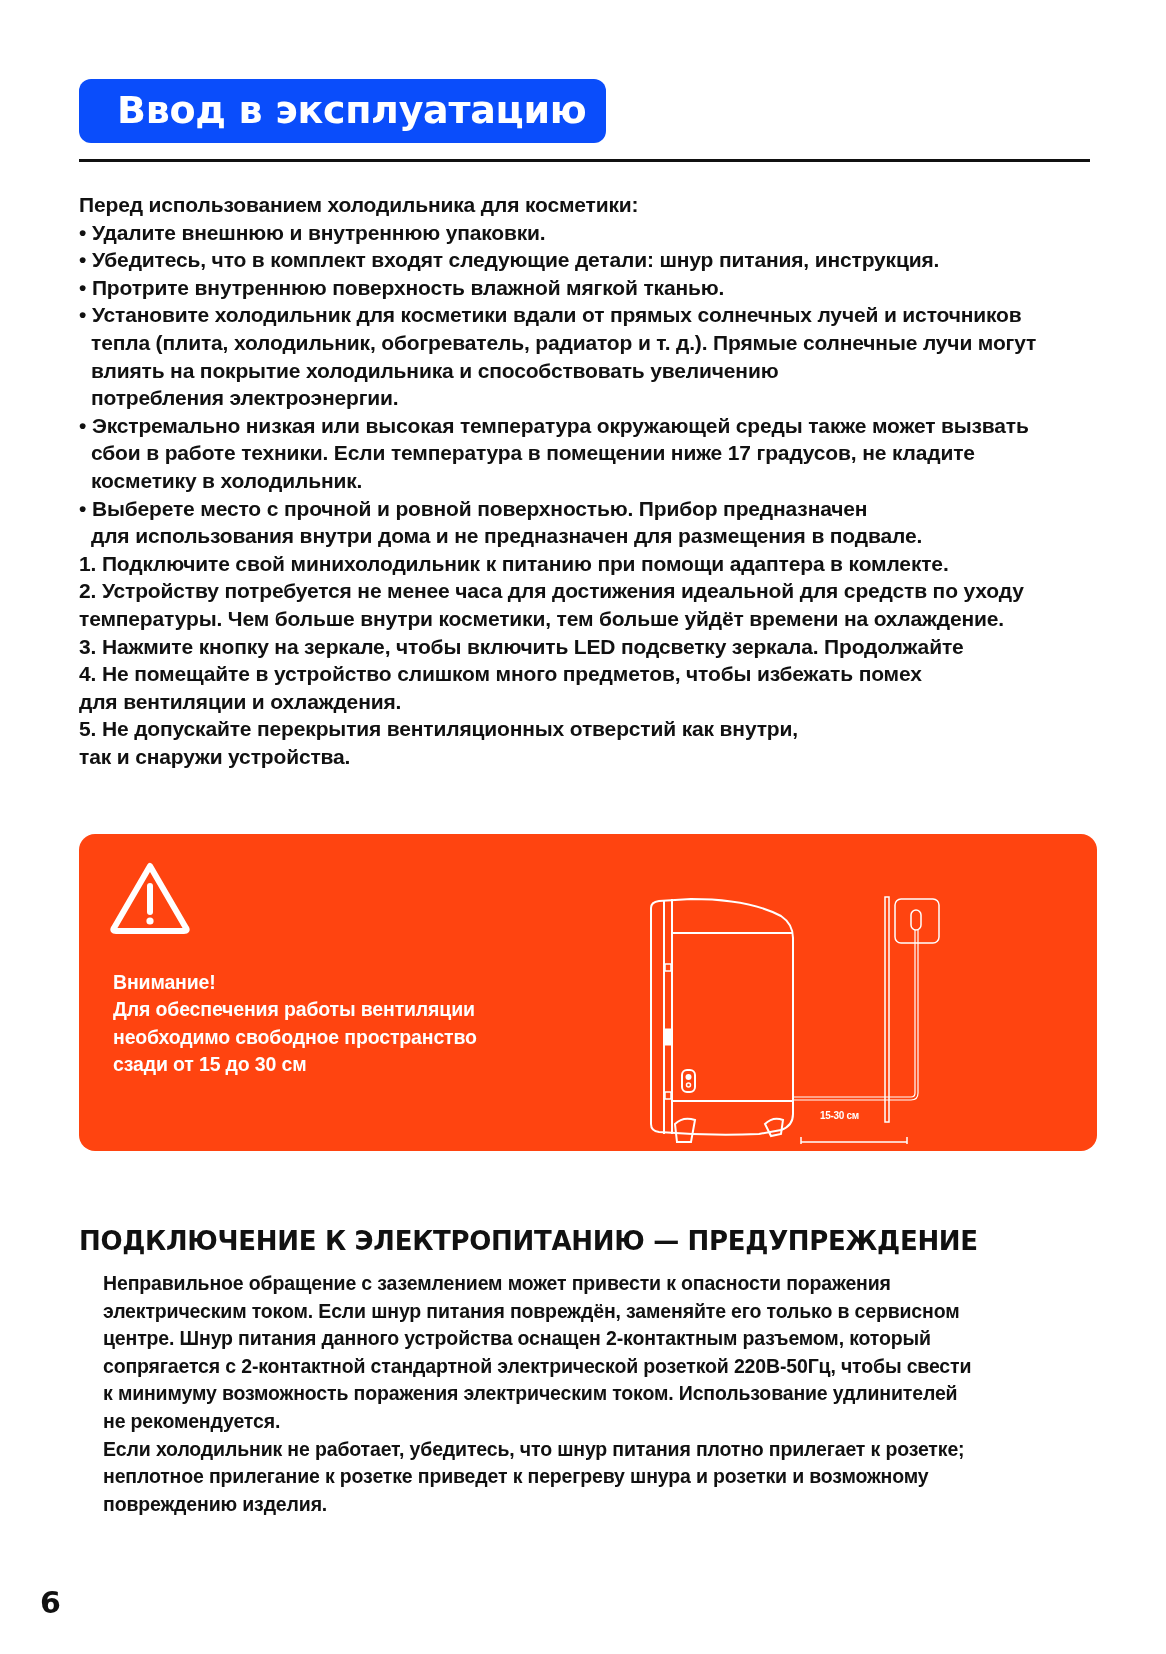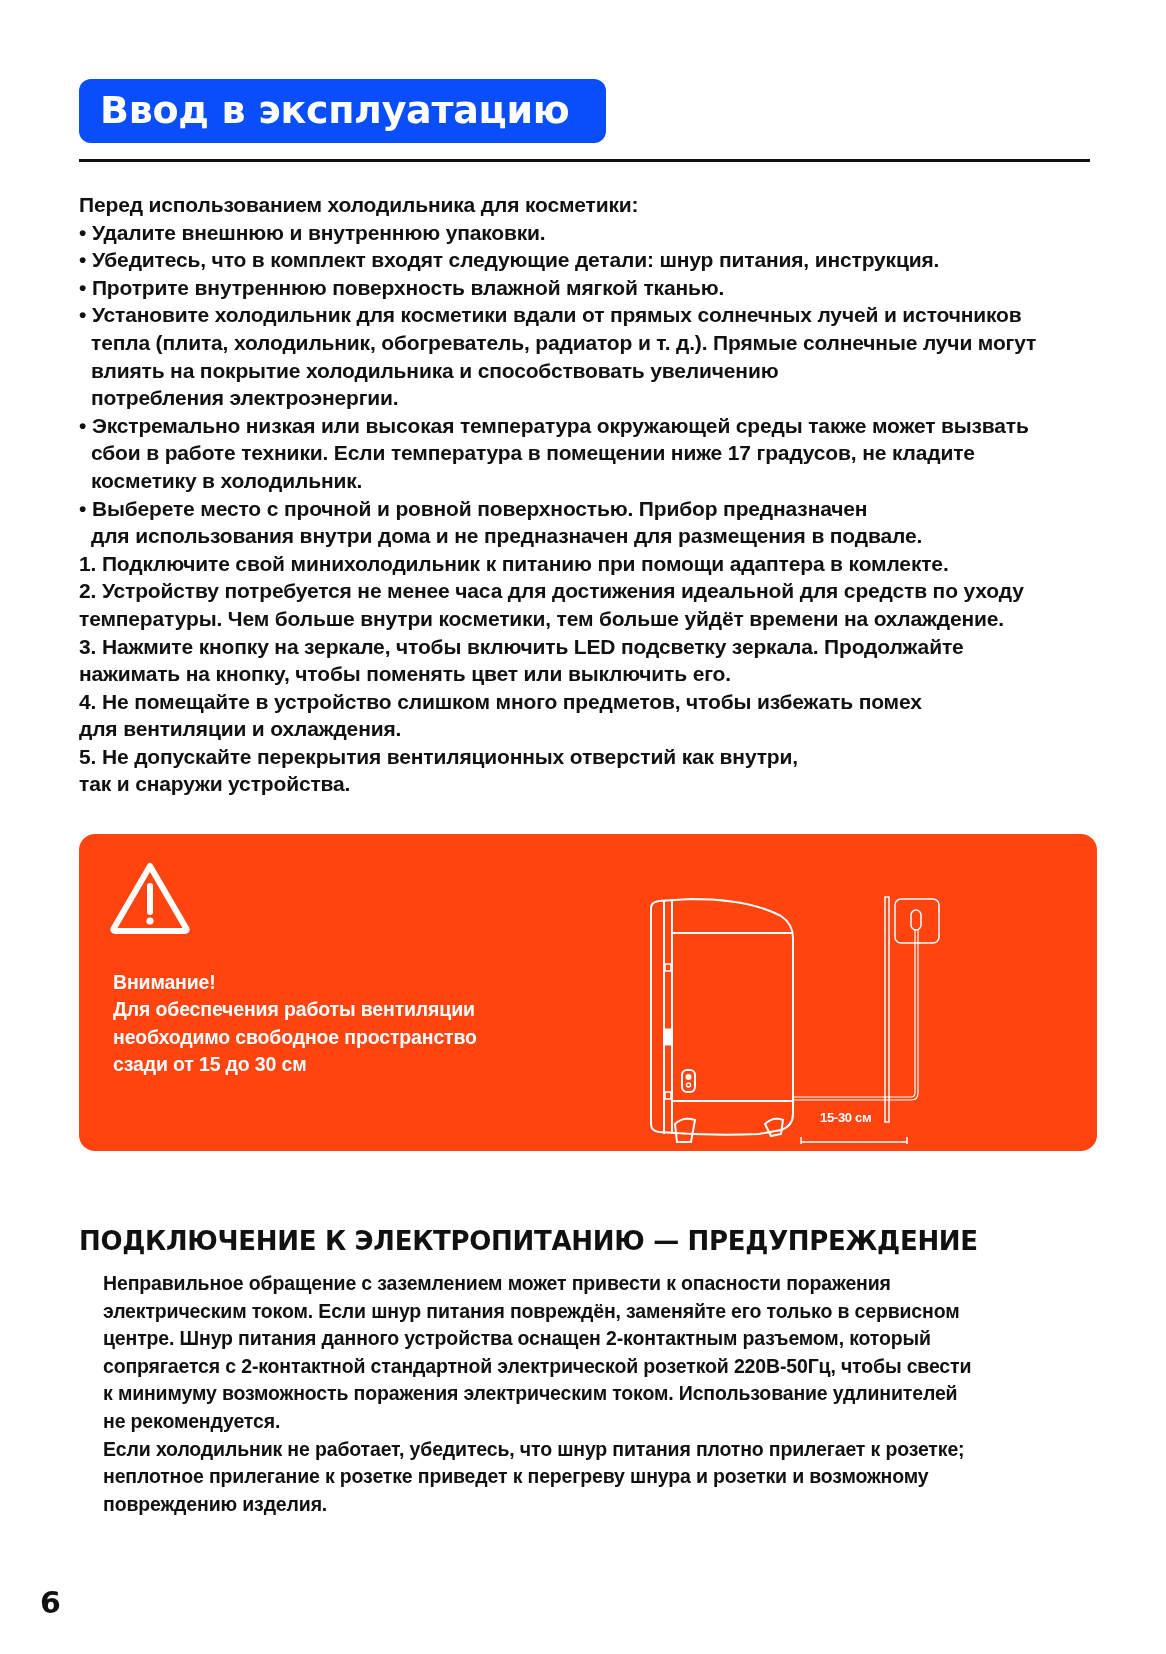--- a/index.html
+++ b/index.html
@@ -3,21 +3,21 @@
   <meta charset="utf-8">
   <style>
     html, body { margin: 0; padding: 0; background: #ffffff; }
     body {
       width: 1166px; height: 1654px; position: relative; overflow: hidden;
       font-family: "Liberation Sans", sans-serif; color: #111111;
     }
     .title-badge {
       position: absolute; left: 79px; top: 79px; width: 527px; height: 64px;
       background: #0a4dfb; border-radius: 12px; box-sizing: border-box;
-      padding-left: 21px;
+      padding-left: 38px;
     }
     .title-badge span {
       display: block; color: #ffffff; font-family: "DejaVu Sans", sans-serif;
       font-weight: bold; font-size: 38px; line-height: 63px; letter-spacing: -0.3px;
     }
     .title-rule {
       position: absolute; left: 79px; top: 159px; width: 1011px; height: 3px; background: #111111;
     }
     .body-text {
       position: absolute; left: 79px; top: 191px; width: 1030px;
@@ -31,21 +31,21 @@
     }
     .warn-icon { position: absolute; left: 30px; top: 26px; width: 82px; height: 76px; }
     .warn-text {
       position: absolute; left: 34px; top: 135px; color: #ffffff;
       font-weight: bold; font-size: 19.5px; line-height: 27.3px; letter-spacing: -0.15px;
     }
     .warn-text div { white-space: nowrap; }
     .diagram { position: absolute; left: 560px; top: 20px; width: 420px; height: 290px; }
     .dim-label {
       position: absolute; left: 741px; top: 276px; color: #ffffff; font-weight: bold;
-      font-size: 13px; letter-spacing: -0.3px; white-space: nowrap;
+      font-size: 10px; letter-spacing: -0.3px; white-space: nowrap;
     }
     .section-heading {
       position: absolute; left: 79px; top: 1226px; white-space: nowrap;
       font-family: "DejaVu Sans", sans-serif; font-weight: bold; font-size: 26px;
       letter-spacing: -0.3px; line-height: 30px;
     }
     .power-text {
       position: absolute; left: 79px; top: 1270px; width: 1030px;
       font-weight: bold; font-size: 19.5px; line-height: 27.6px; letter-spacing: -0.15px;
     }
@@ -74,21 +74,20 @@
   <div class="indent">потребления электроэнергии.</div>
   <div>• Экстремально низкая или высокая температура окружающей среды также может вызвать</div>
   <div class="indent">сбои в работе техники. Если температура в помещении ниже 17 градусов, не кладите</div>
   <div class="indent">косметику в холодильник.</div>
   <div>• Выберете место с прочной и ровной поверхностью. Прибор предназначен</div>
   <div class="indent">для использования внутри дома и не предназначен для размещения в подвале.</div>
   <div>1. Подключите свой минихолодильник к питанию при помощи адаптера в комлекте.</div>
   <div>2. Устройству потребуется не менее часа для достижения идеальной для средств по уходу</div>
   <div>температуры. Чем больше внутри косметики, тем больше уйдёт времени на охлаждение.</div>
   <div>3. Нажмите кнопку на зеркале, чтобы включить LED подсветку зеркала. Продолжайте</div>
-  <div>нажимать на кнопку, чтобы поменять цвет или выключить его.</div>
   <div>4. Не помещайте в устройство слишком много предметов, чтобы избежать помех</div>
   <div>для вентиляции и охлаждения.</div>
   <div>5. Не допускайте перекрытия вентиляционных отверстий как внутри,</div>
   <div>так и снаружи устройства.</div>
 </div>
 
 <div class="warning-panel">
   <svg class="warn-icon" viewBox="0 0 82 76">
     <path d="M41 6 L77 68 Q79 71 75 71 L7 71 Q3 71 5 68 Z" fill="none" stroke="#ffffff" stroke-width="6" stroke-linejoin="round"></path>
     <line x1="41" y1="26" x2="41" y2="52" stroke="#ffffff" stroke-width="6" stroke-linecap="round"></line>

